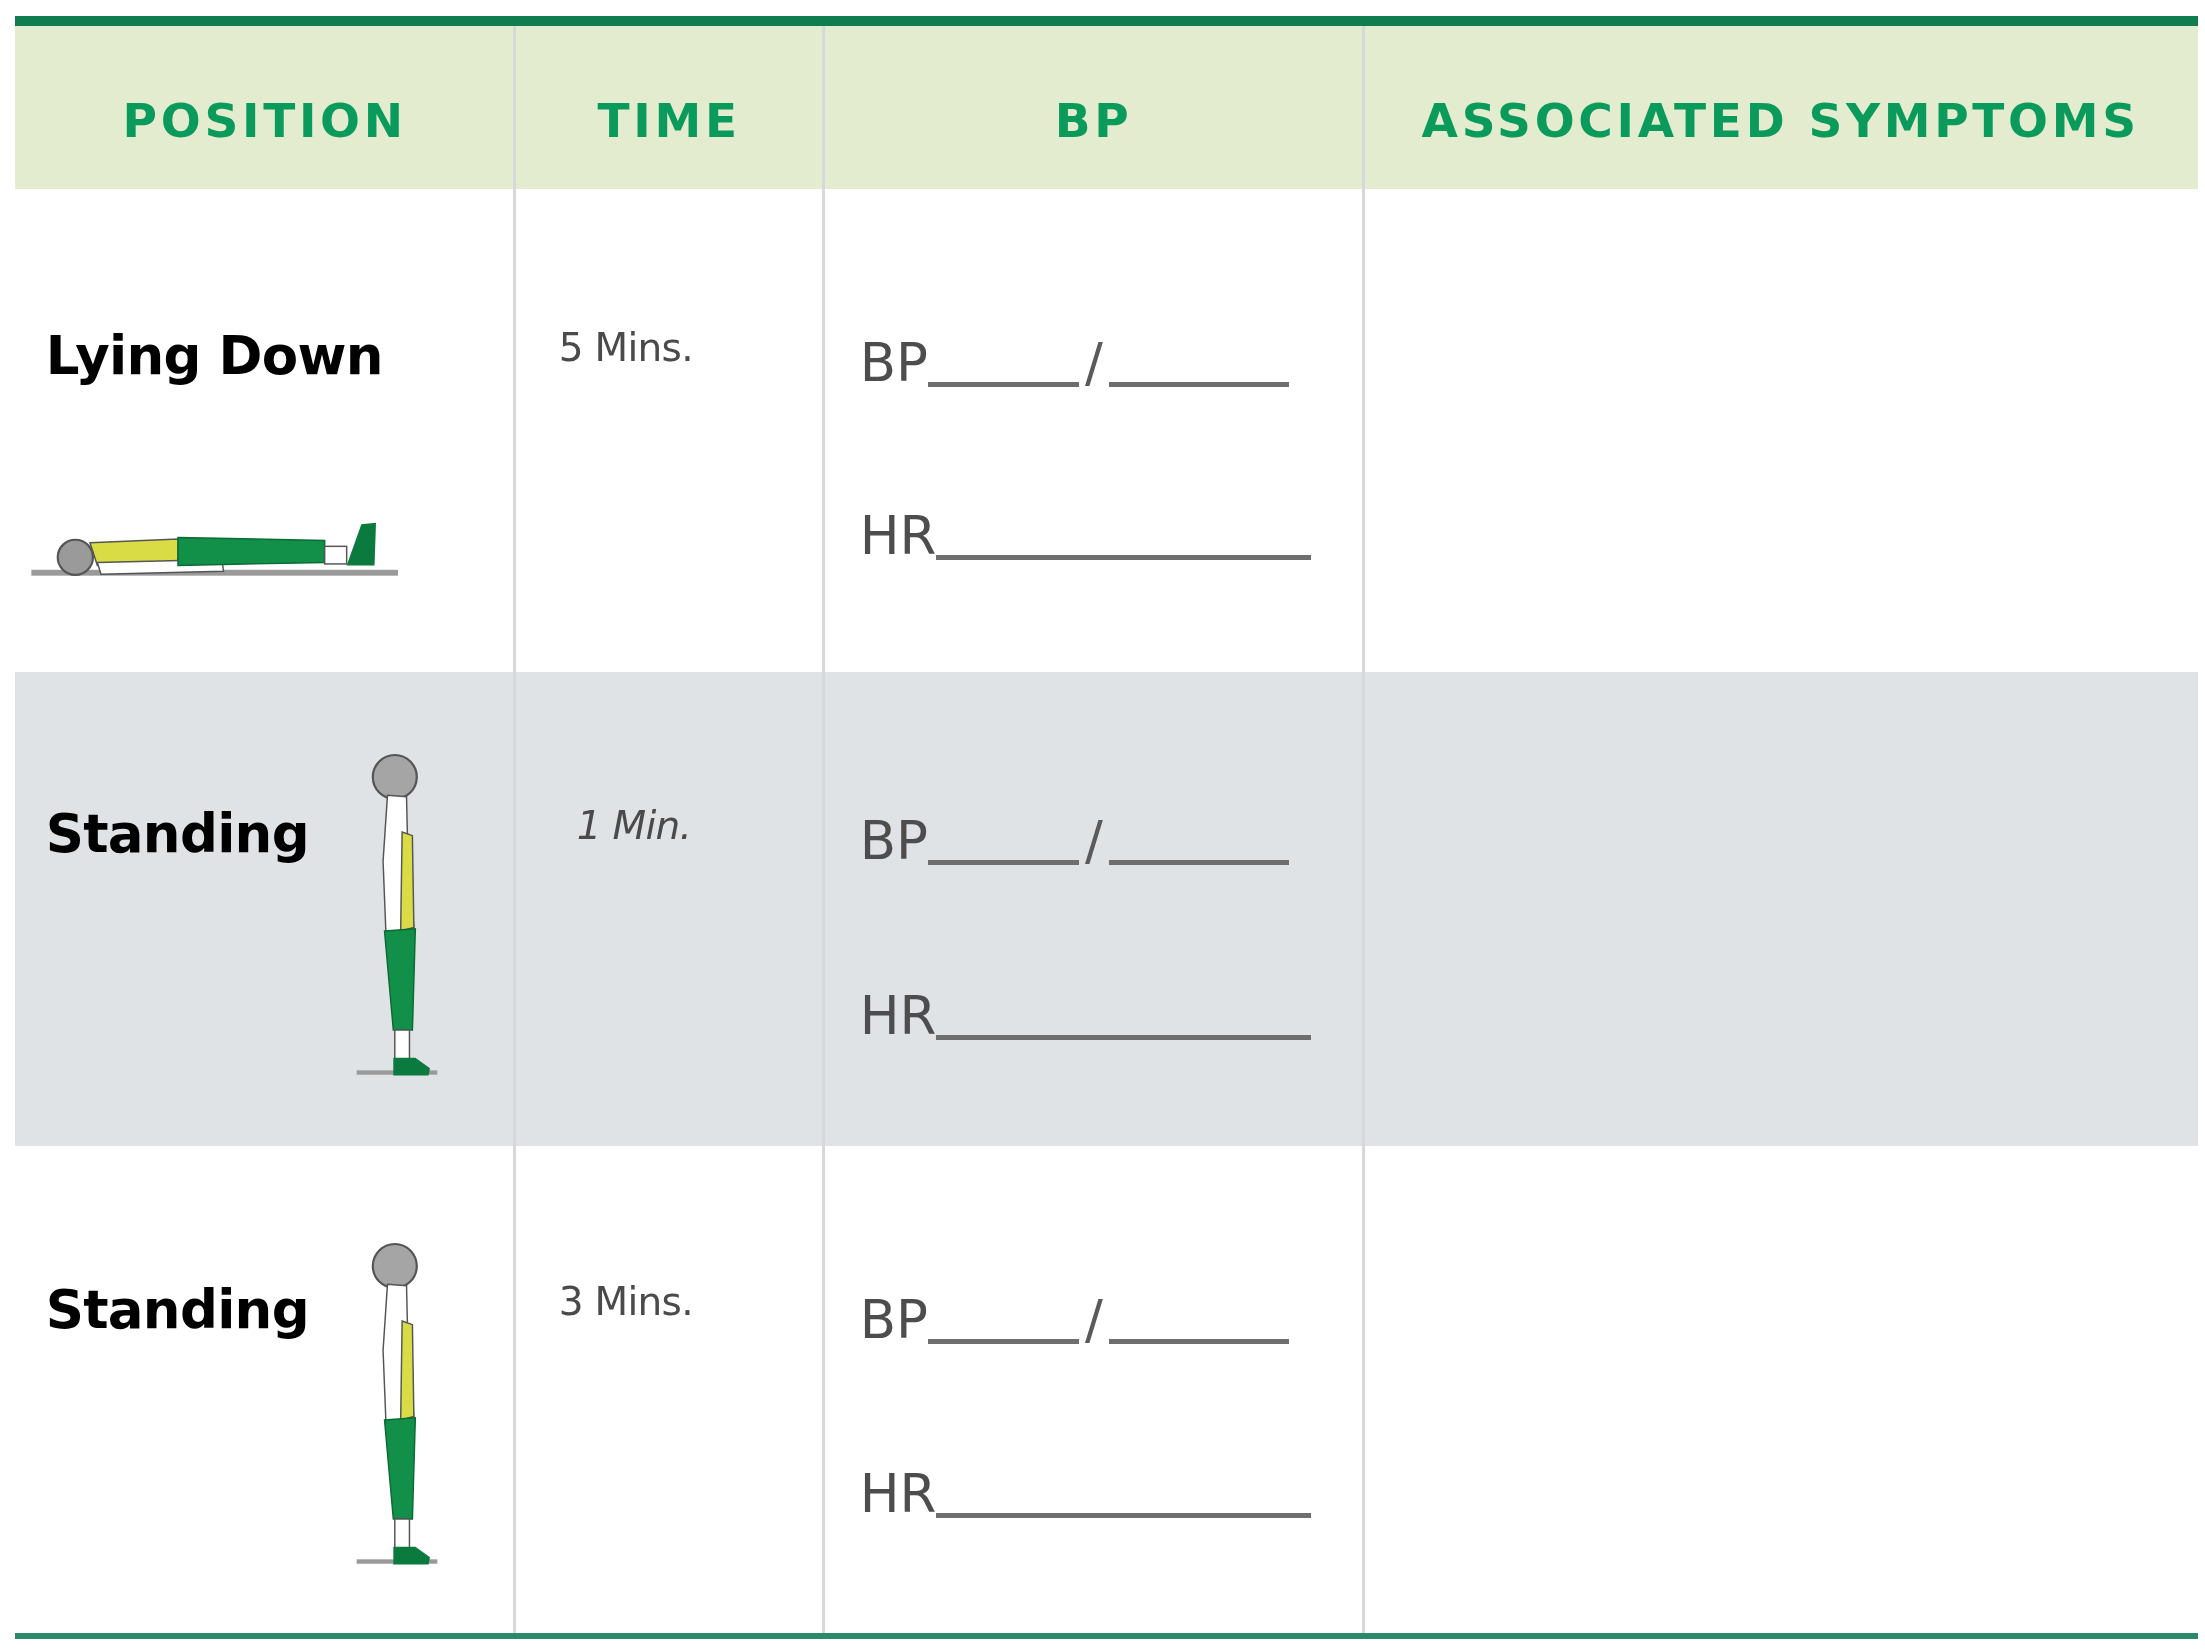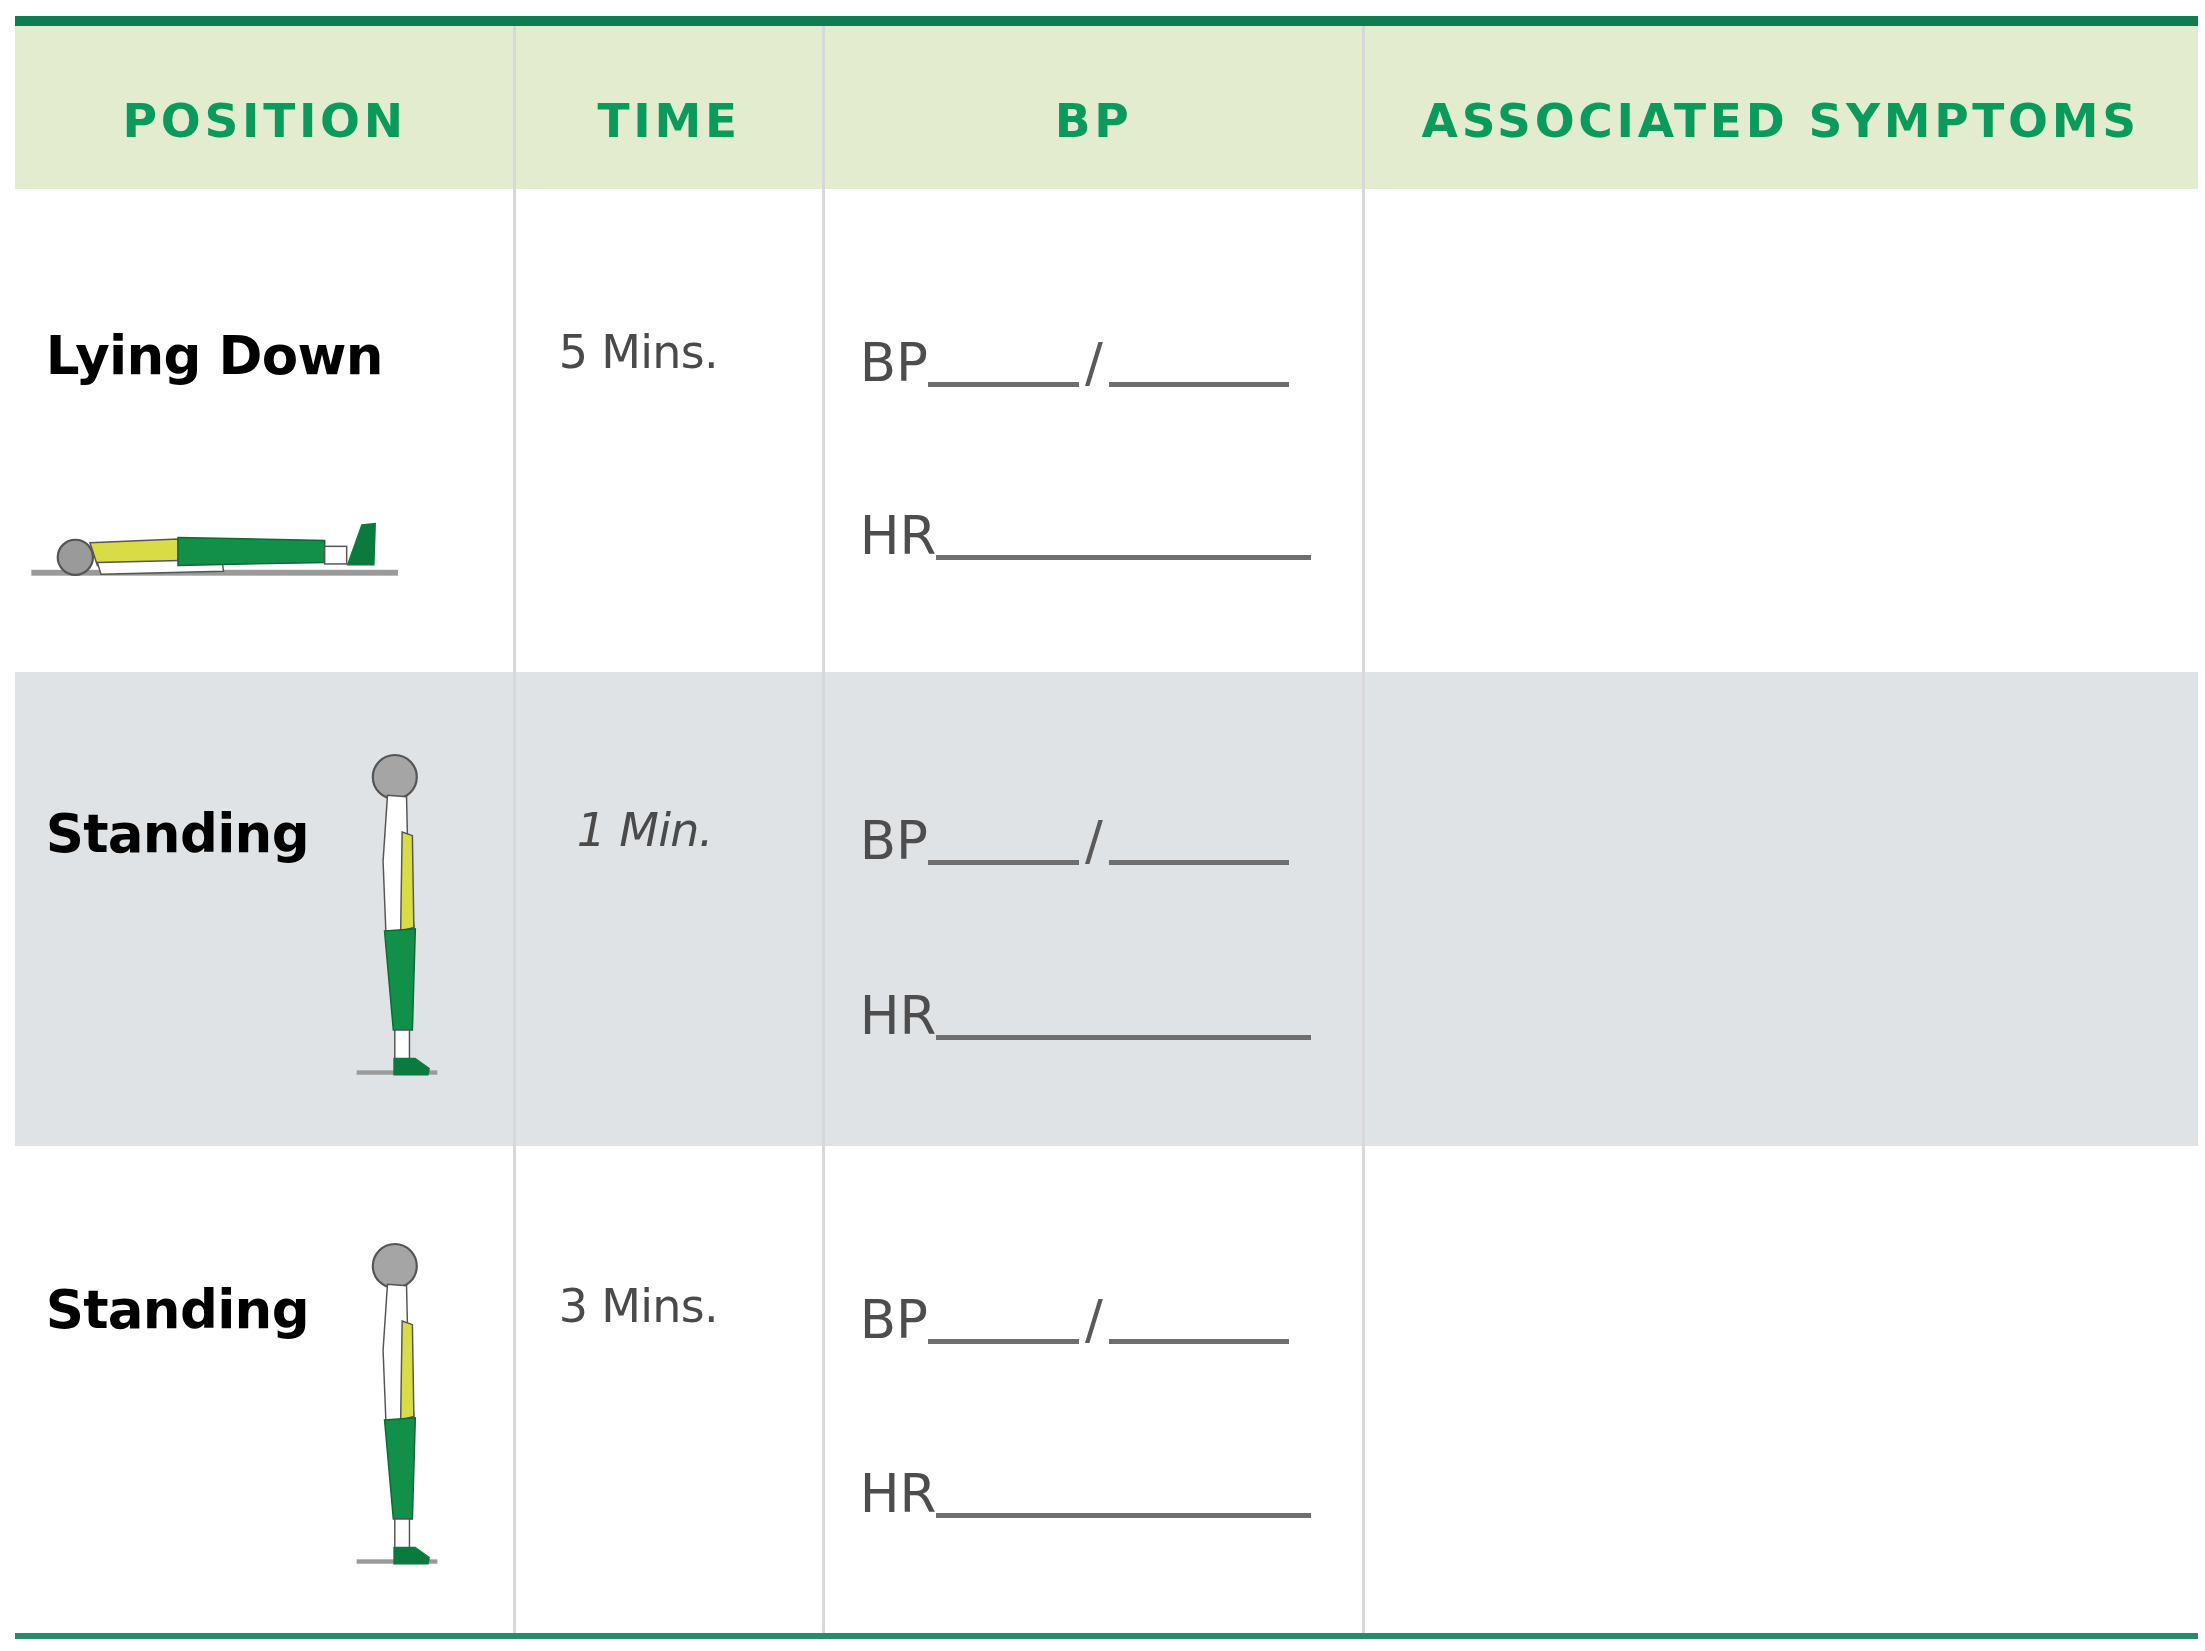--- a/index.html
+++ b/index.html
@@ -6,21 +6,21 @@
   body { width: 2205px; height: 1651px; position: relative; overflow: hidden; font-family: "DejaVu Sans", sans-serif; }
   .table { position: absolute; left: 14.7px; top: 16px; width: 2183px; }
   .top-rule { position: absolute; left: 0; top: 0; width: 2183px; height: 10.3px; background: #0f7d4f; }
   .header { position: absolute; left: 0; top: 10.3px; width: 2183px; height: 163px; background: #e3ecce; }
   .hcell { position: absolute; top: 0; height: 163px; display: flex; align-items: center; justify-content: center;
            color: #0a9a5c; font-weight: bold; font-size: 47px; letter-spacing: 3.7px; margin-top: 13px; }
   .row { position: absolute; left: 0; width: 2183px; }
   .row.gray { background: #dfe3e6; }
   .vline { position: absolute; top: 10.3px; width: 2.9px; background: #d8d8da; height: 1610px; }
   .pos-label { position: absolute; font-size: 53px; font-weight: bold; color: #000000; letter-spacing: -0.7px; }
-  .time-label { position: absolute; font-size: 46px; color: #4a4a4a; letter-spacing: -0.7px; }
+  .time-label { position: absolute; font-size: 39px; color: #4a4a4a; letter-spacing: -0.7px; }
   .vital { position: absolute; font-size: 53px; color: #4d4d4d; display: flex; align-items: flex-end; }
   .blank { display: inline-block; border-bottom: 5.1px solid #6e6e6e; height: 0; margin-bottom: 5.9px; }
   .slash { display: inline-block; font-size: 53px; color: #5a5a5a; margin: 0 5.9px; }
   .bottom-rule { position: absolute; left: 0; top: 1617px; width: 2183px; height: 5.9px; background: #2a8a6a; }
   .figure { position: absolute; }
 </style>
 </head>
 <body>
 
 <div class="table">

